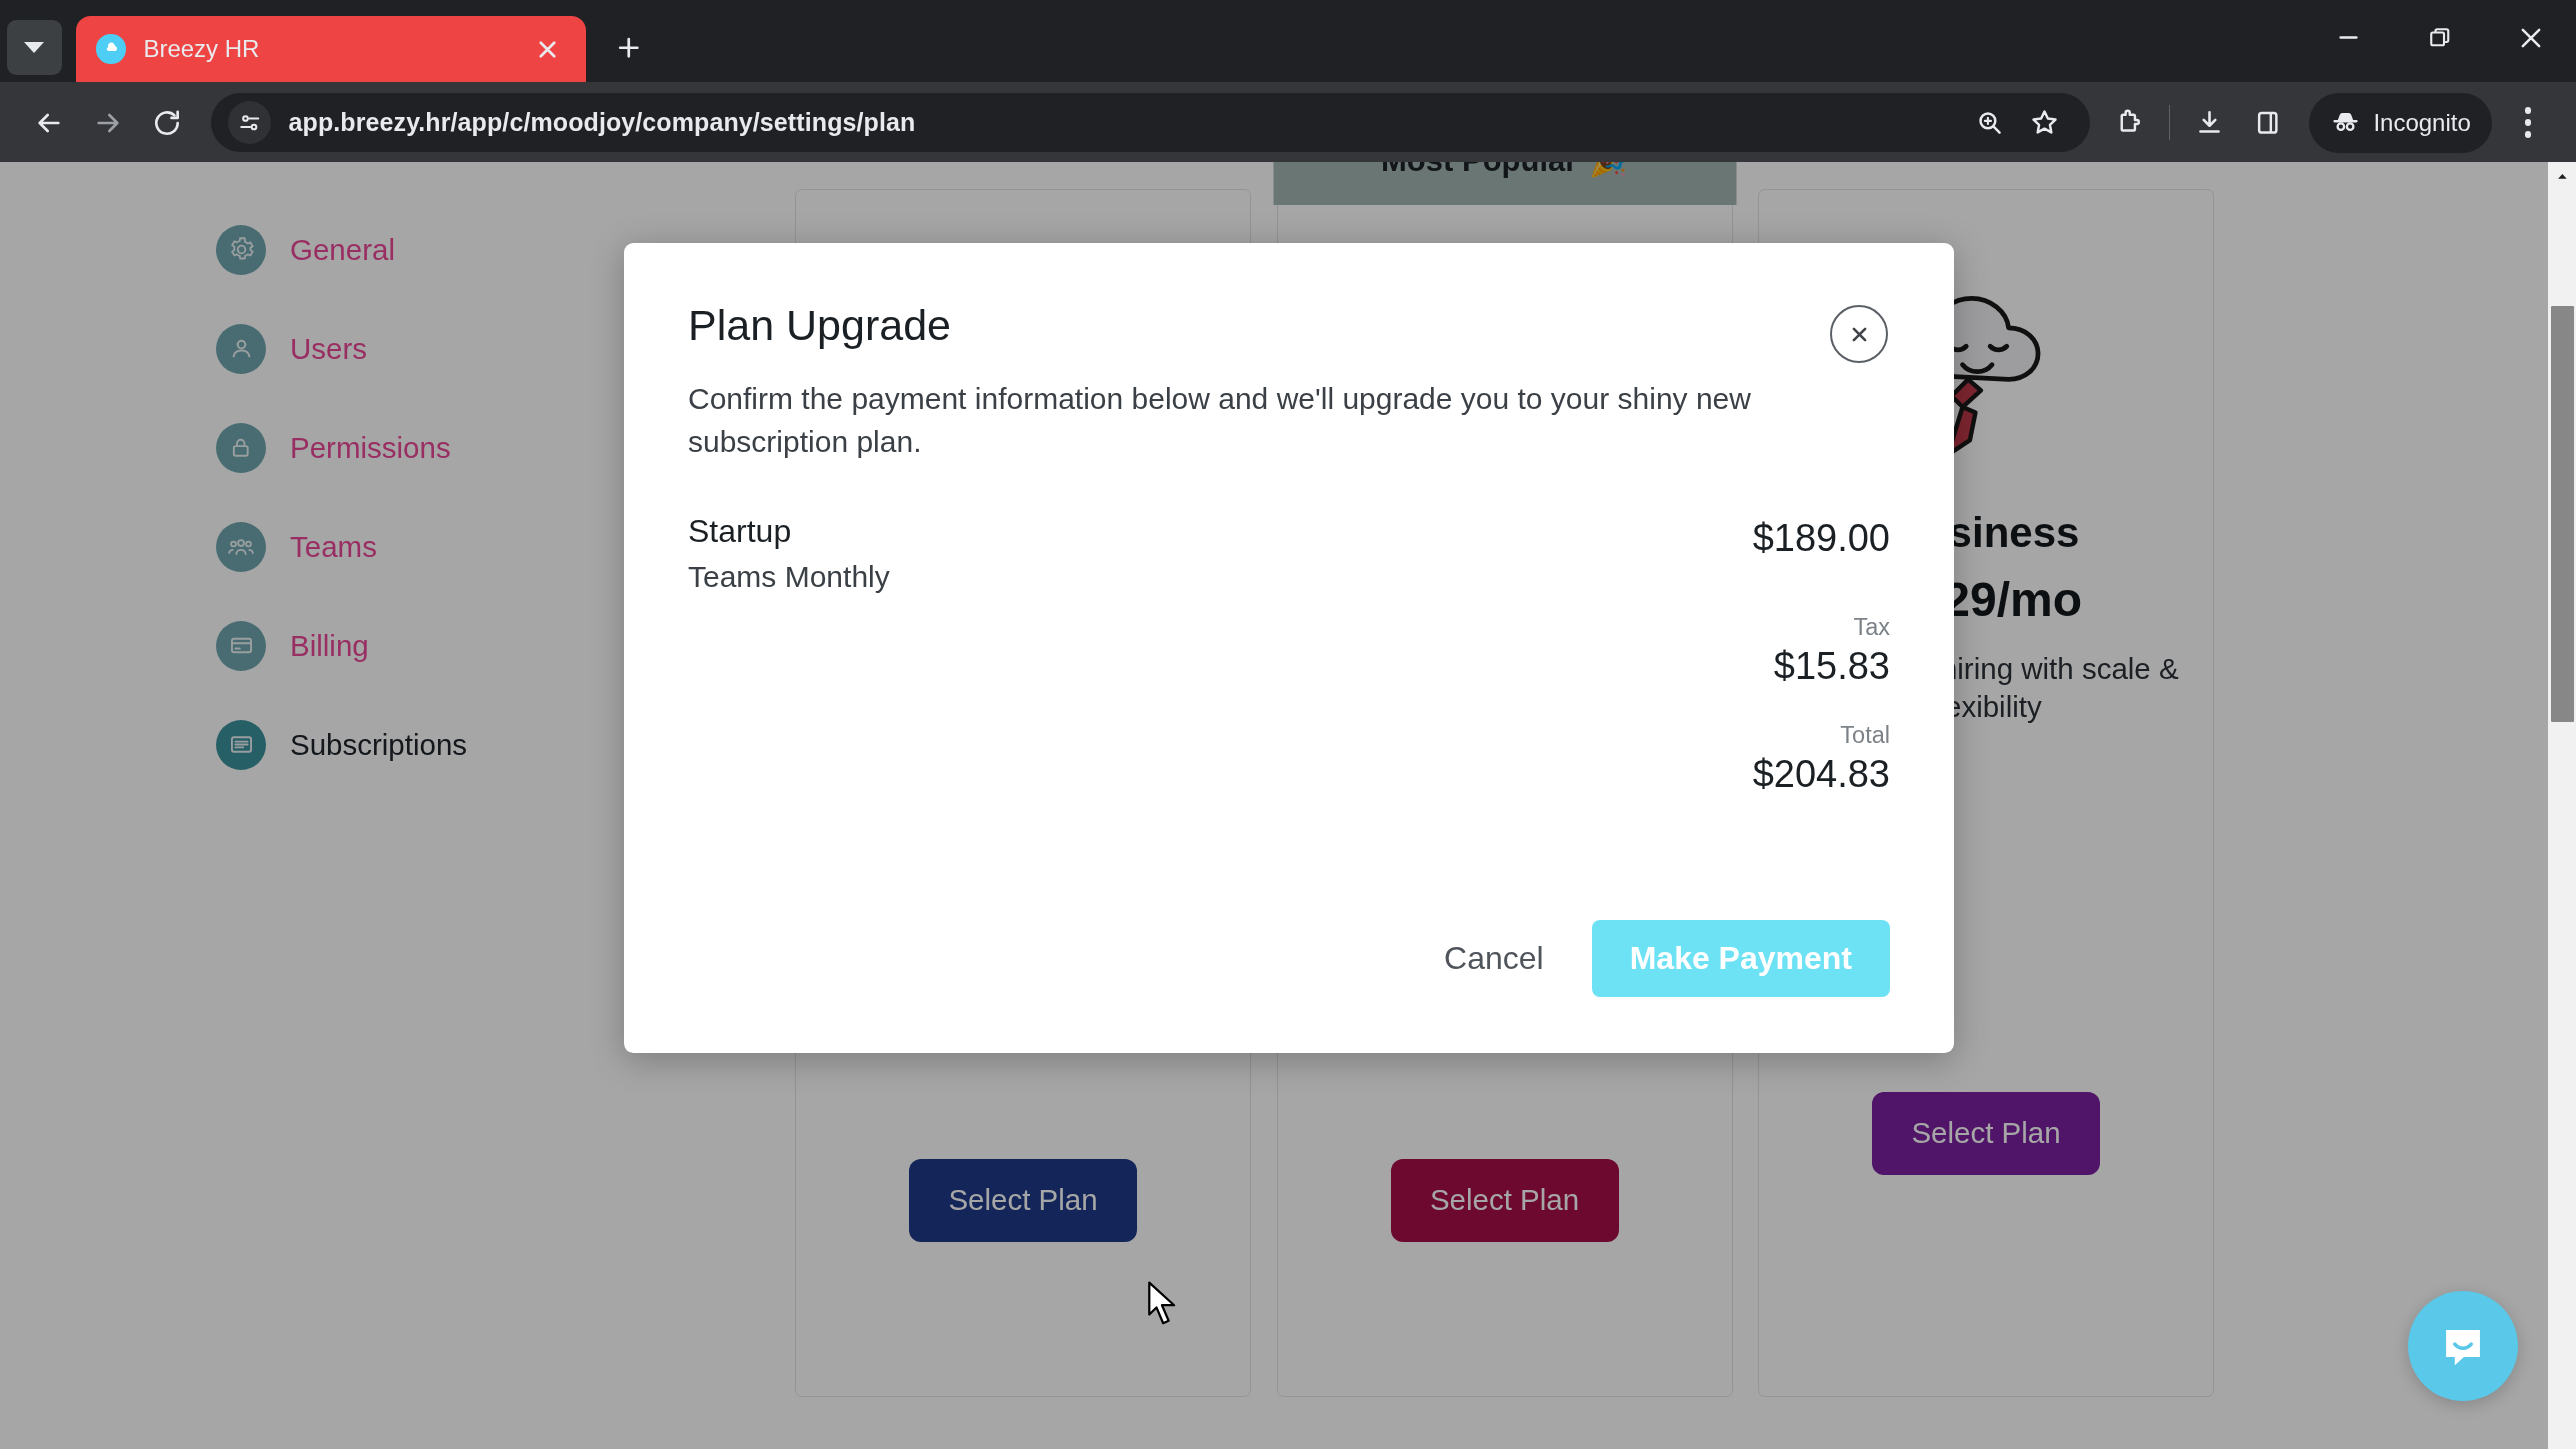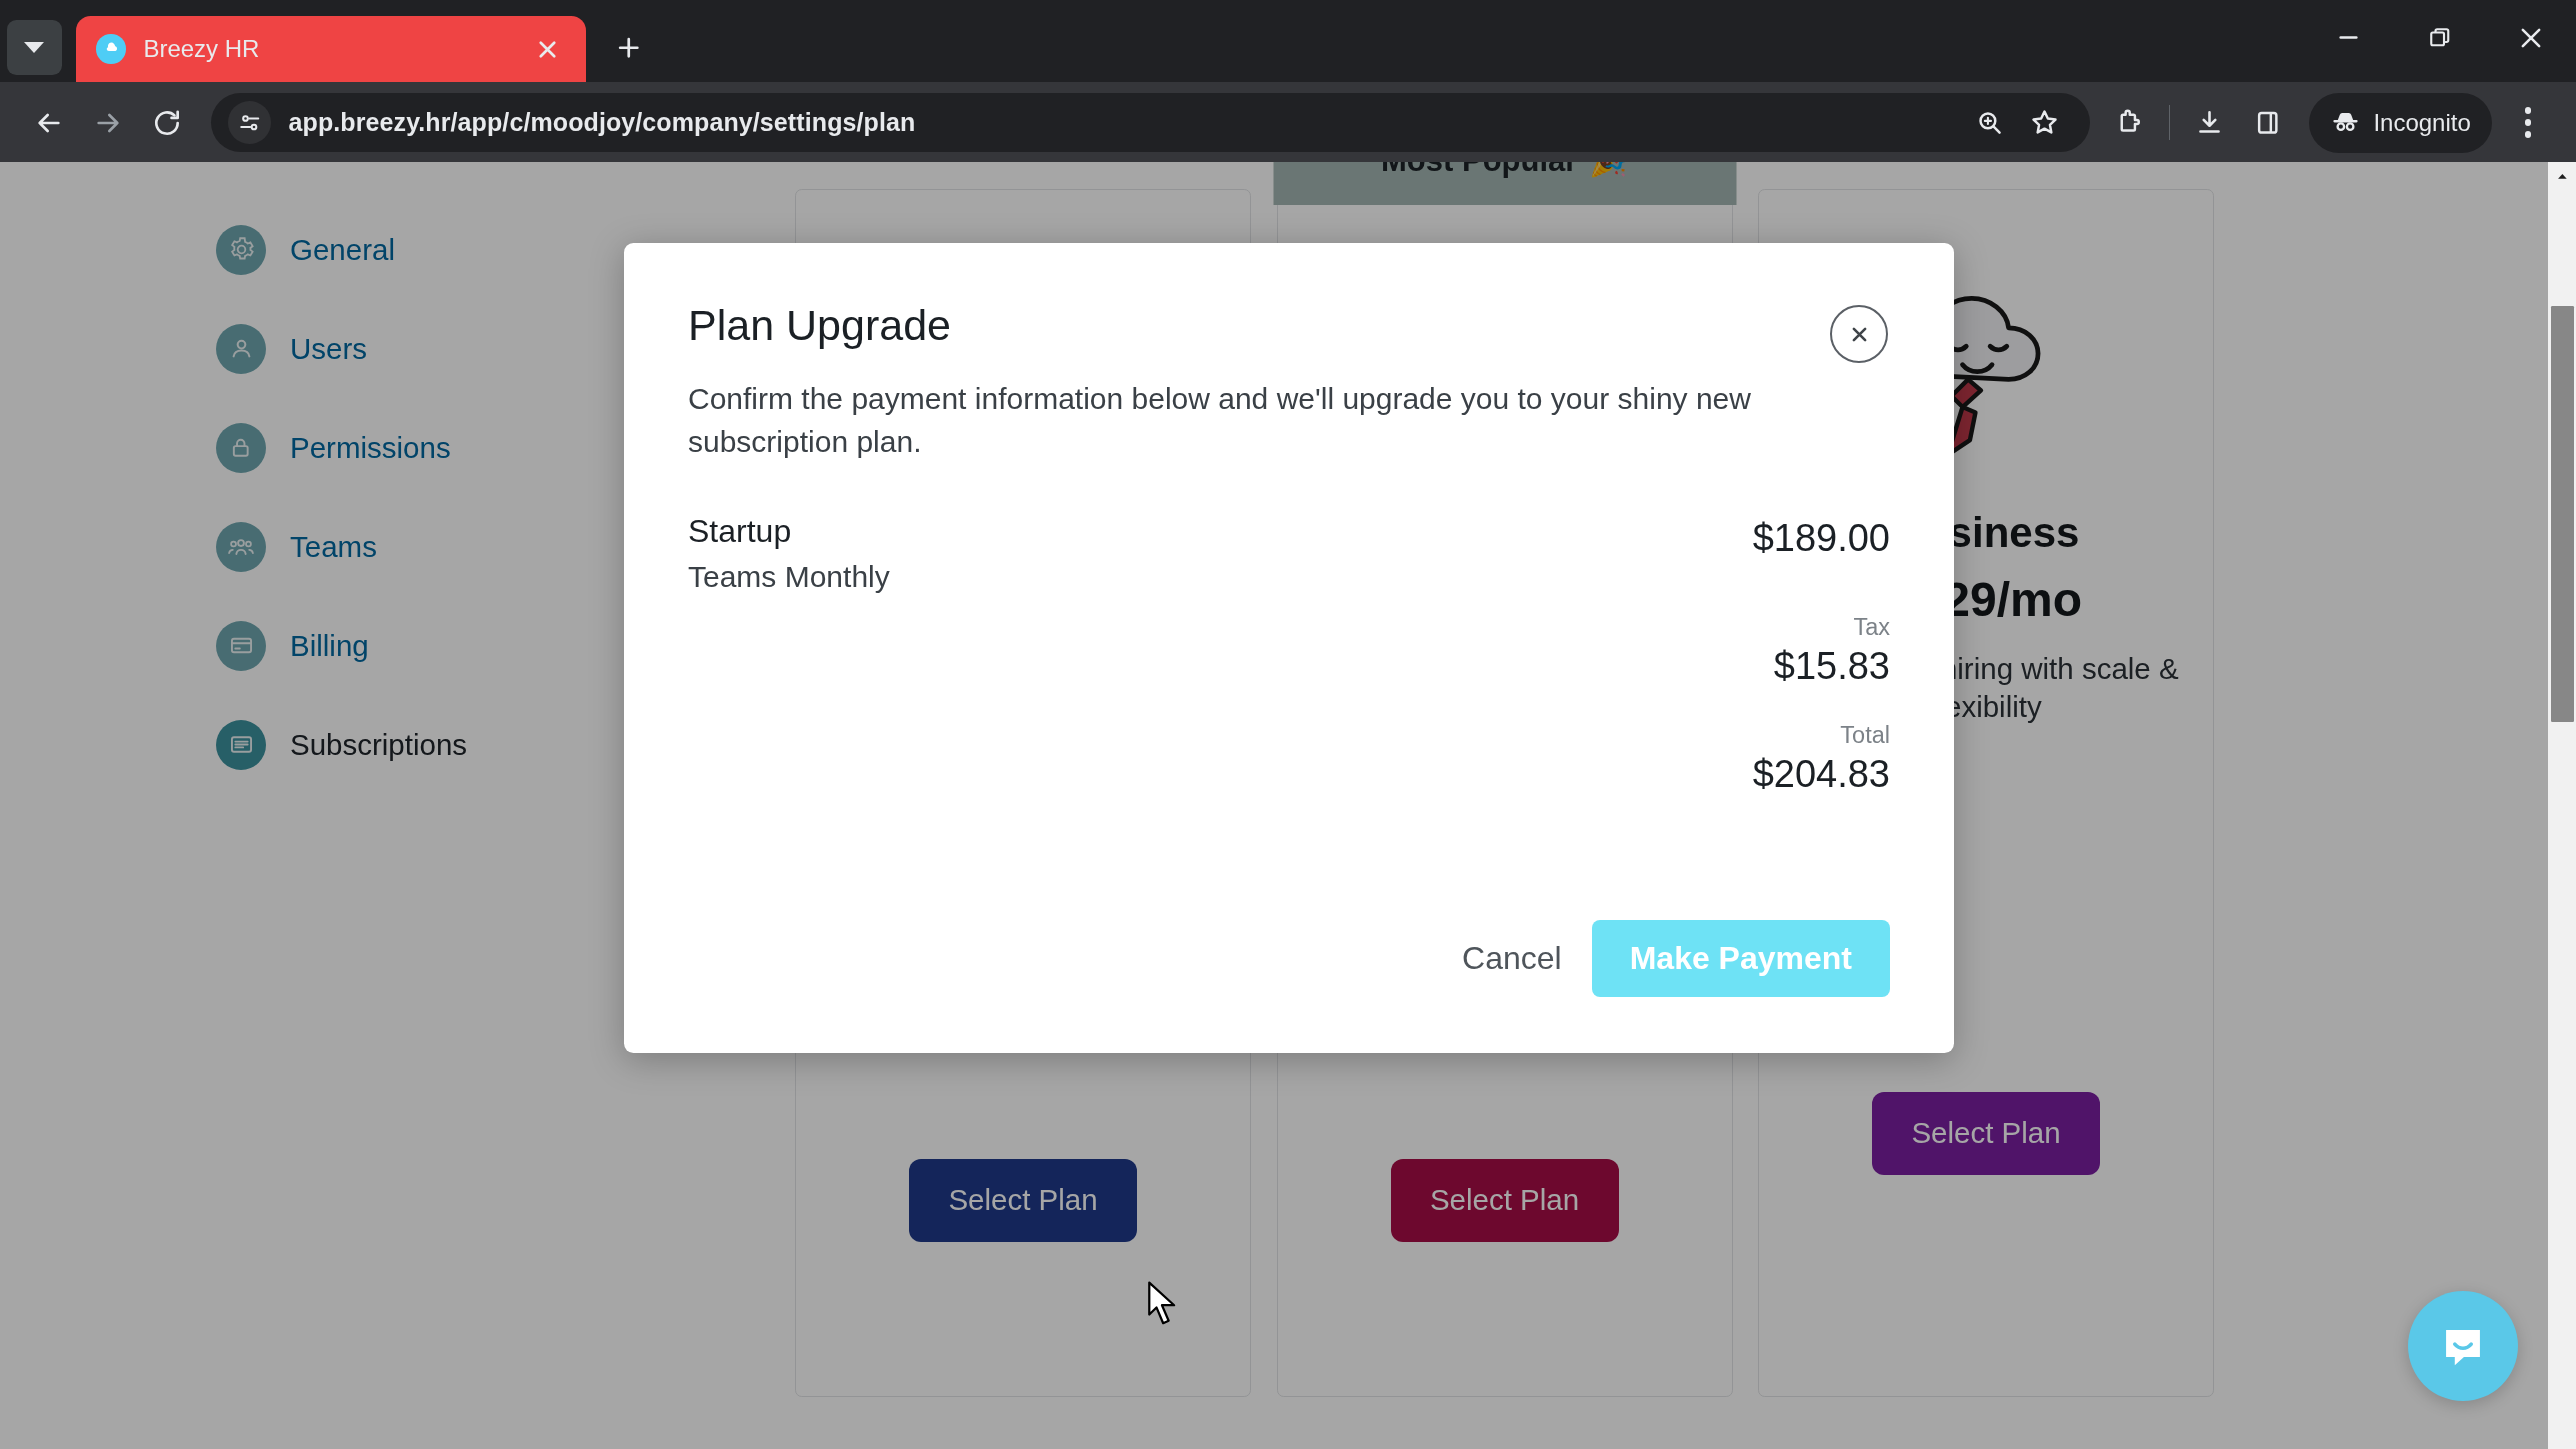--- a/index.html
+++ b/index.html
@@ -133,21 +133,21 @@
   .nav-item {
     display: flex; align-items: center; height: 67px; margin-bottom: 32px;
   }
   .nav-ic {
     width: 50px; height: 50px; border-radius: 50%;
     background: #6fa7b0; flex: 0 0 auto;
     display: flex; align-items: center; justify-content: center;
   }
   .nav-ic.active { background: #3d929f; }
   .nav-label {
-    font-size: 29.5px; color: #0369a1; margin-left: 24px; white-space: nowrap;
+    font-size: 29.5px; color: #ec4899; margin-left: 24px; white-space: nowrap;
   }
   .nav-label.active { color: #20252b; }
 
   
   #cards {
     position: absolute; left: 795px; top: 27px; width: 1429px;
     display: flex; gap: 25.5px;
   }
   .plan-card {
     width: 456px; background: #ffffff;
@@ -233,21 +233,21 @@
     position: absolute; right: 0; text-align: right;
   }
   .amt-label { font-size: 23.5px; color: #7c8288; }
   .amt-value { font-size: 38px; color: #1b2025; margin-top: 4px; }
   #row-plan  { top: 0px; }
   #row-tax   { top: 101px; }
   #row-total { top: 209px; }
 
   #modal-actions {
     position: absolute; right: 64px; bottom: 56px;
-    display: flex; align-items: center; gap: 30px;
+    display: flex; align-items: center; gap: 48px;
   }
   #cancel-link { font-size: 32px; color: #4f555b; }
   #make-payment-btn {
     background: #6ee2f5; color: #ffffff;
     font-size: 32px; font-weight: bold;
     border-radius: 8px; padding: 20px 38px;
     white-space: nowrap;
   }
 
   

